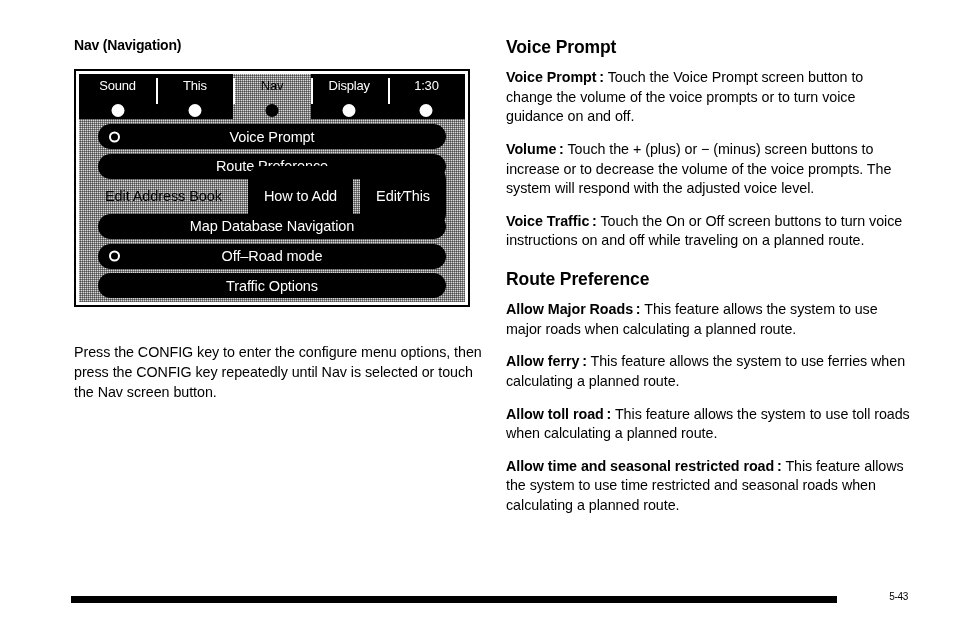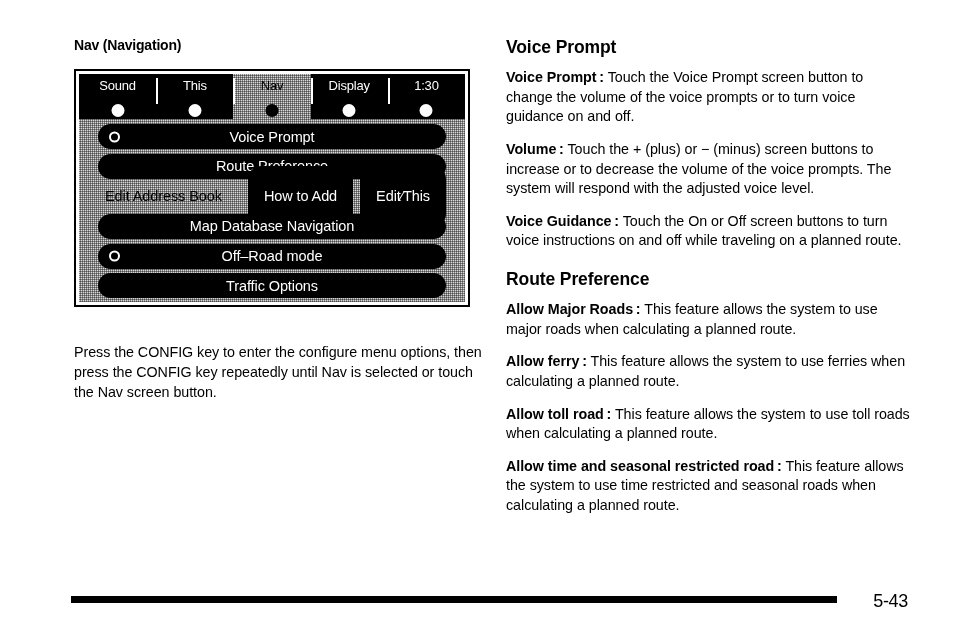--- a/index.html
+++ b/index.html
@@ -214,21 +214,21 @@
     left: 71px;
     top: 4px;
     width: 766px;
     height: 7px;
     background: #000000;
   }
   .page-number {
     position: absolute;
     right: 46px;
     top: 0px;
-    font-size: 18px;
+    font-size: 10px;
     letter-spacing: -0.3px;
     line-height: 1;
   }
 </style>
 </head>
 <body>
 
 <div class="page">
 
   <div class="col-left">
@@ -324,21 +324,21 @@
 
     <p class="body-text">
       <span class="lead">Voice Prompt :</span><span> Touch the Voice Prompt screen button to change the volume of the voice prompts or to turn voice guidance on and off.</span>
     </p>
 
     <p class="body-text">
       <span class="lead">Volume :</span><span> Touch the + (plus) or − (minus) screen buttons to increase or to decrease the volume of the voice prompts. The system will respond with the adjusted voice level.</span>
     </p>
 
     <p class="body-text">
-      <span class="lead">Voice Guidance :</span><span> Touch the On or Off screen buttons to turn voice instructions on and off while traveling on a planned route.</span>
+      <span class="lead">Voice Traffic :</span><span> Touch the On or Off screen buttons to turn voice instructions on and off while traveling on a planned route.</span>
     </p>
 
     <h2 class="sub-title spaced">Route Preference</h2>
 
 
     <p class="body-text">
       <span class="lead">Allow Major Roads :</span><span> This feature allows the system to use major roads when calculating a planned route.</span>
     </p>
 
     <p class="body-text">

